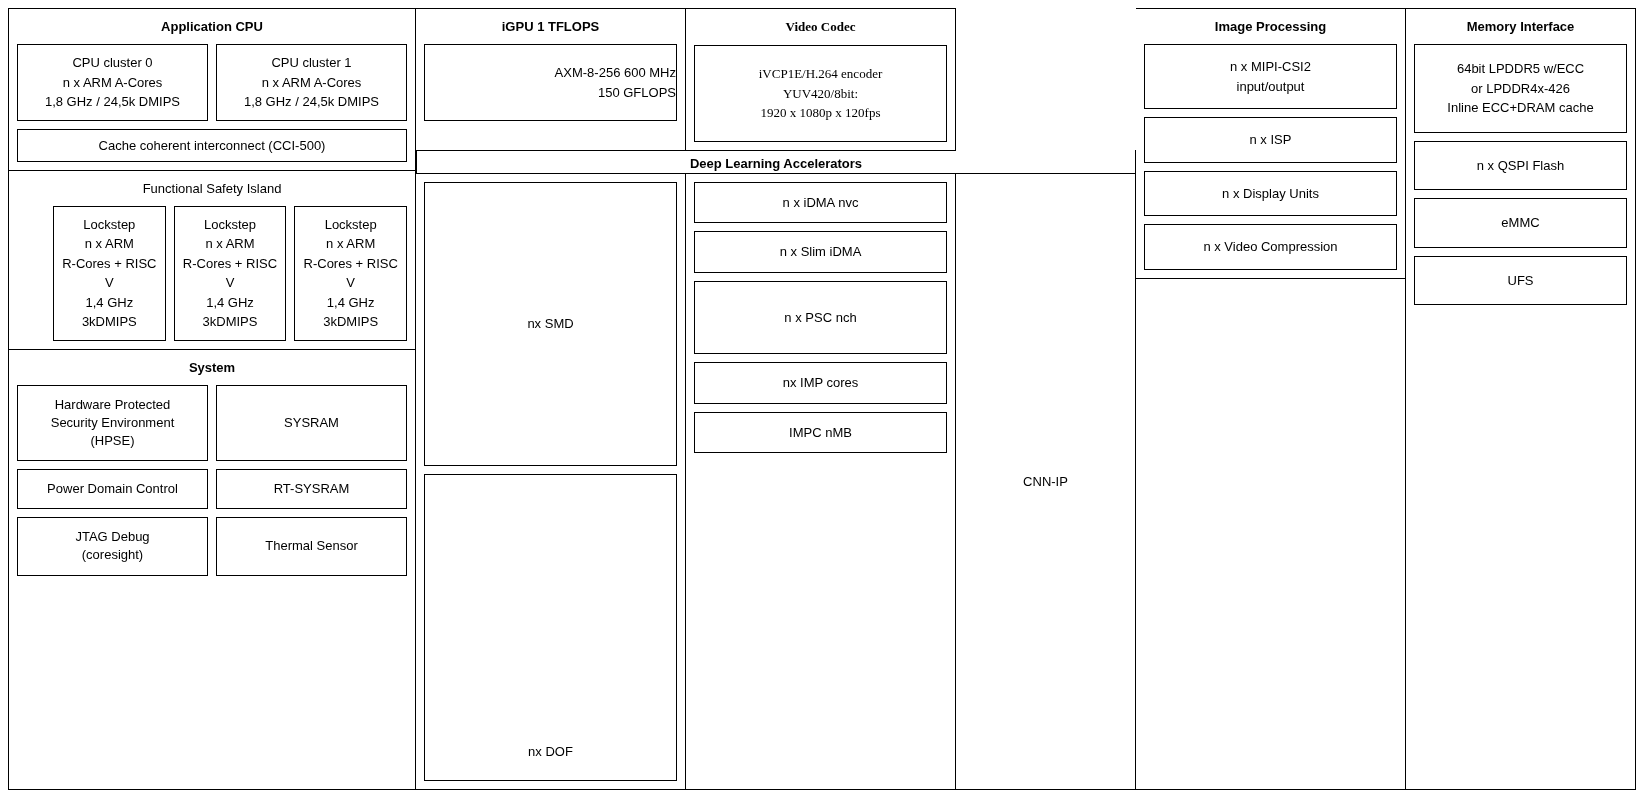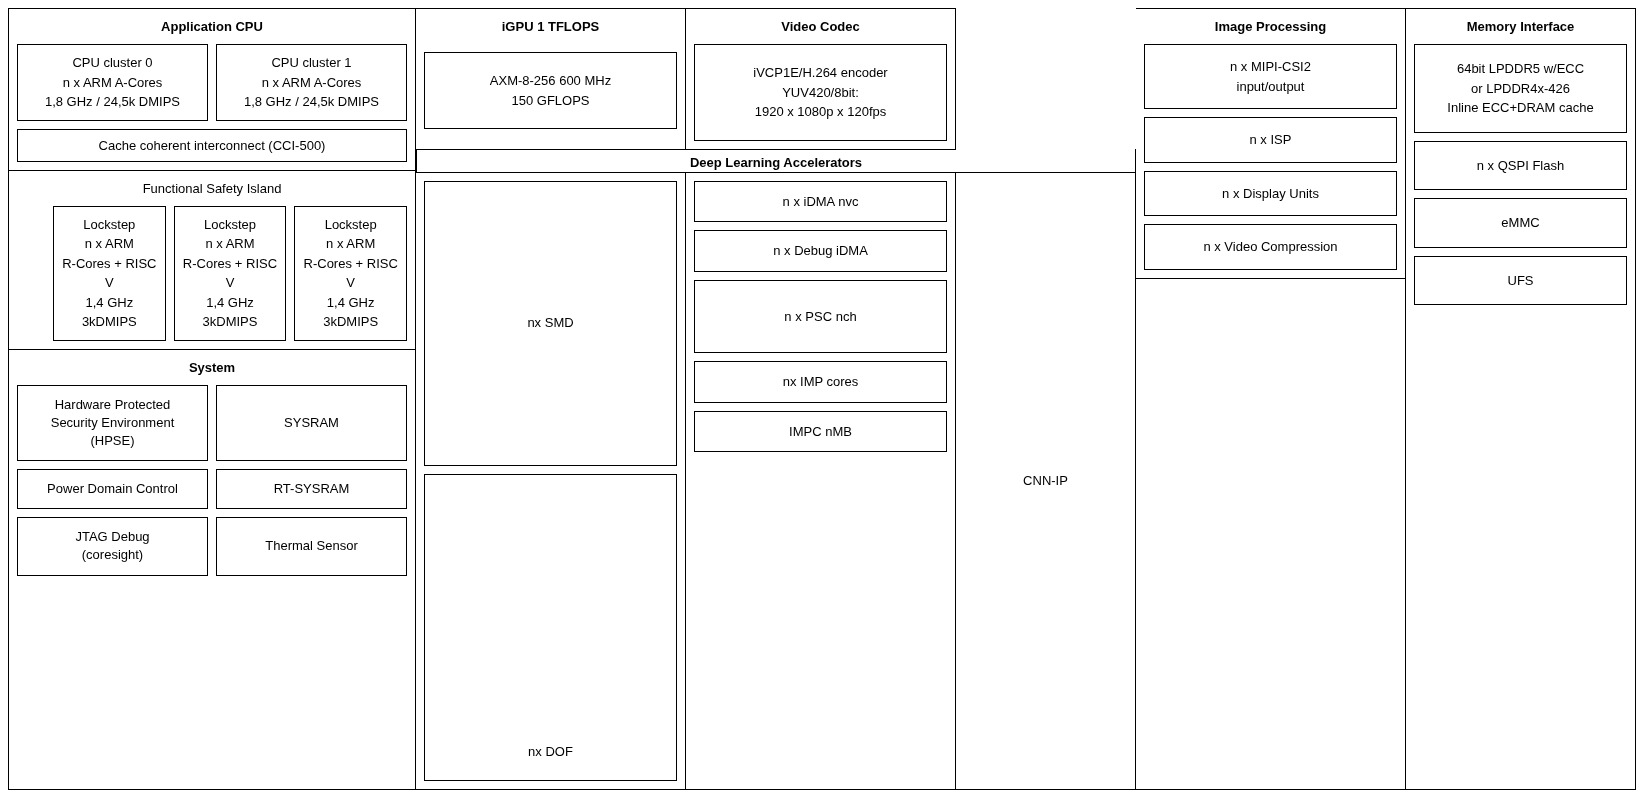--- a/index.html
+++ b/index.html
@@ -104,30 +104,31 @@
       justify-content: center;
       line-height: 1.4;
     }
     .igpu-section {
       border: 1.5px solid #000;
       padding: 4px 8px 8px 8px;
       flex-shrink: 0;
     }
     .igpu-box {
       border: 1.5px solid #000;
-      text-align: center;
-      padding: 18px 12px;
-      margin-top: 14px;
+      text-align: right;
+      padding: 18px 0;
+      margin-top: 6px;
       line-height: 1.5;
     }
     .video-codec-section {
       border: 1.5px solid #000;
       border-top: none;
       padding: 4px 8px 8px 8px;
       flex-shrink: 0;
+      font-family: Liberation Serif, serif;
     }
     .video-codec-box {
       border: 1.5px solid #000;
       text-align: center;
       padding: 18px 4px;
       margin-top: 6px;
       line-height: 1.5;
     }
     .dl-mid-box {
       border: 1.5px solid #000;
@@ -336,21 +337,21 @@
         <div class="dl-mid-box" style="flex:1; border:1.5px solid #000; display:flex; align-items:flex-end; justify-content:center; padding:19px;">
           <span>nx DOF</span>
         </div>
       </div>
 
       <div style="width:270px; border:1.5px solid #000; border-top:none; border-left:none; display:flex; flex-direction:column; gap:0; padding:8px;">
         <div class="dl-right-box" style="border:1.5px solid #000; text-align:center; padding:10px 4px; margin-bottom:8px;">
           <span>n x iDMA nvc</span>
         </div>
         <div class="dl-right-box" style="border:1.5px solid #000; text-align:center; padding:10px 4px; margin-bottom:8px;">
-          <span>n x Debug iDMA</span>
+          <span>n x Slim iDMA</span>
         </div>
         <div class="dl-right-box" style="border:1.5px solid #000; text-align:center; padding:26px 4px; margin-bottom:8px;">
           <span>n x PSC nch</span>
         </div>
         <div class="dl-right-box" style="border:1.5px solid #000; text-align:center; padding:10px 4px; margin-bottom:8px;">
           <span>nx IMP cores</span>
         </div>
         <div class="dl-right-box" style="border:1.5px solid #000; text-align:center; padding:10px 4px;">
           <span>IMPC nMB</span>
         </div>

